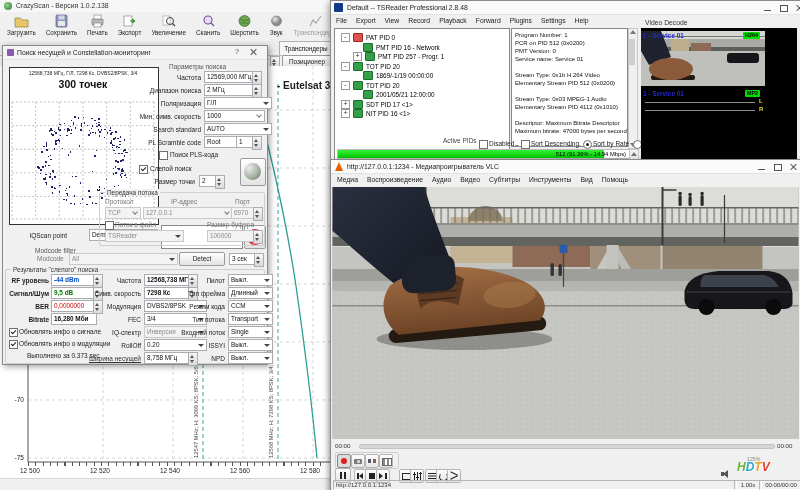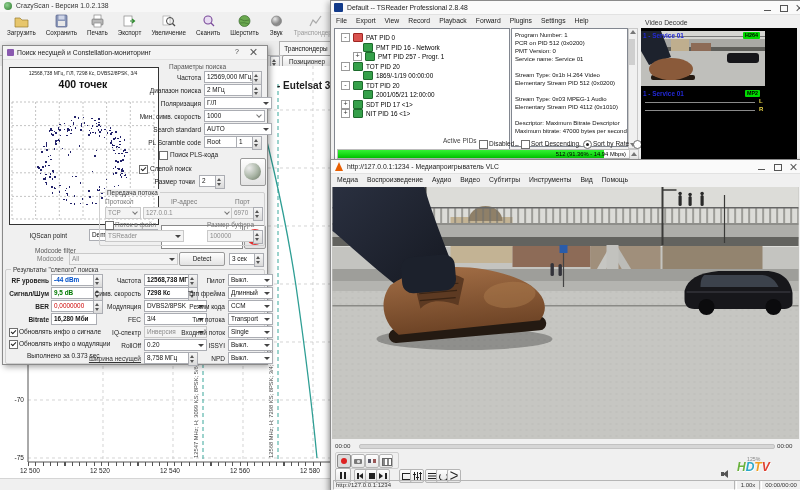--- a/index.html
+++ b/index.html
@@ -197,21 +197,21 @@
       <span class="ttext" style="left:14px;">Поиск несущей и Constellation-мониторинг</span>
       <span class="abs" style="left:228px;top:2px;width:12px;height:9px;text-align:center;font-size:7px;color:#444;">?</span>
       <span class="wc cls abs" style="left:244px;top:1px;">
           <i class="a"></i>
           <i class="b"></i>
         </span>
     </div>
 
     <div class="abs" style="left:6px;top:21px;width:148px;height:156px;background:#fff;border:1.5px solid #333;">
       <div class="abs nowrap" style="left:0;top:2px;width:146px;text-align:center;font-size:5px;color:#222;">12568,738 МГц, Г/Л, 7298 Кс, DVBS2/8PSK, 3/4</div>
-      <div class="abs nowrap" style="left:0;top:10px;width:146px;text-align:center;font-size:10.5px;font-weight:bold;color:#111;">400 точек</div>
+      <div class="abs nowrap" style="left:0;top:10px;width:146px;text-align:center;font-size:10.5px;font-weight:bold;color:#111;">300 точек</div>
       <svg class="abs" style="left:0;top:0;" width="146" height="153" viewBox="0 0 146 153">
         <g stroke="#9a9a9a" stroke-width="0.6" stroke-dasharray="2,2">
           <line x1="2" y1="34" x2="144" y2="34"></line>
             <line x1="2" y1="57.6" x2="144" y2="57.6"></line>
           <line x1="2" y1="81.2" x2="144" y2="81.2"></line>
             <line x1="2" y1="104.8" x2="144" y2="104.8"></line>
           <line x1="2" y1="128.4" x2="144" y2="128.4"></line>
             <line x1="2" y1="151" x2="144" y2="151"></line>
           <line x1="2" y1="34" x2="2" y2="151"></line>
             <line x1="25.6" y1="34" x2="25.6" y2="151"></line>

